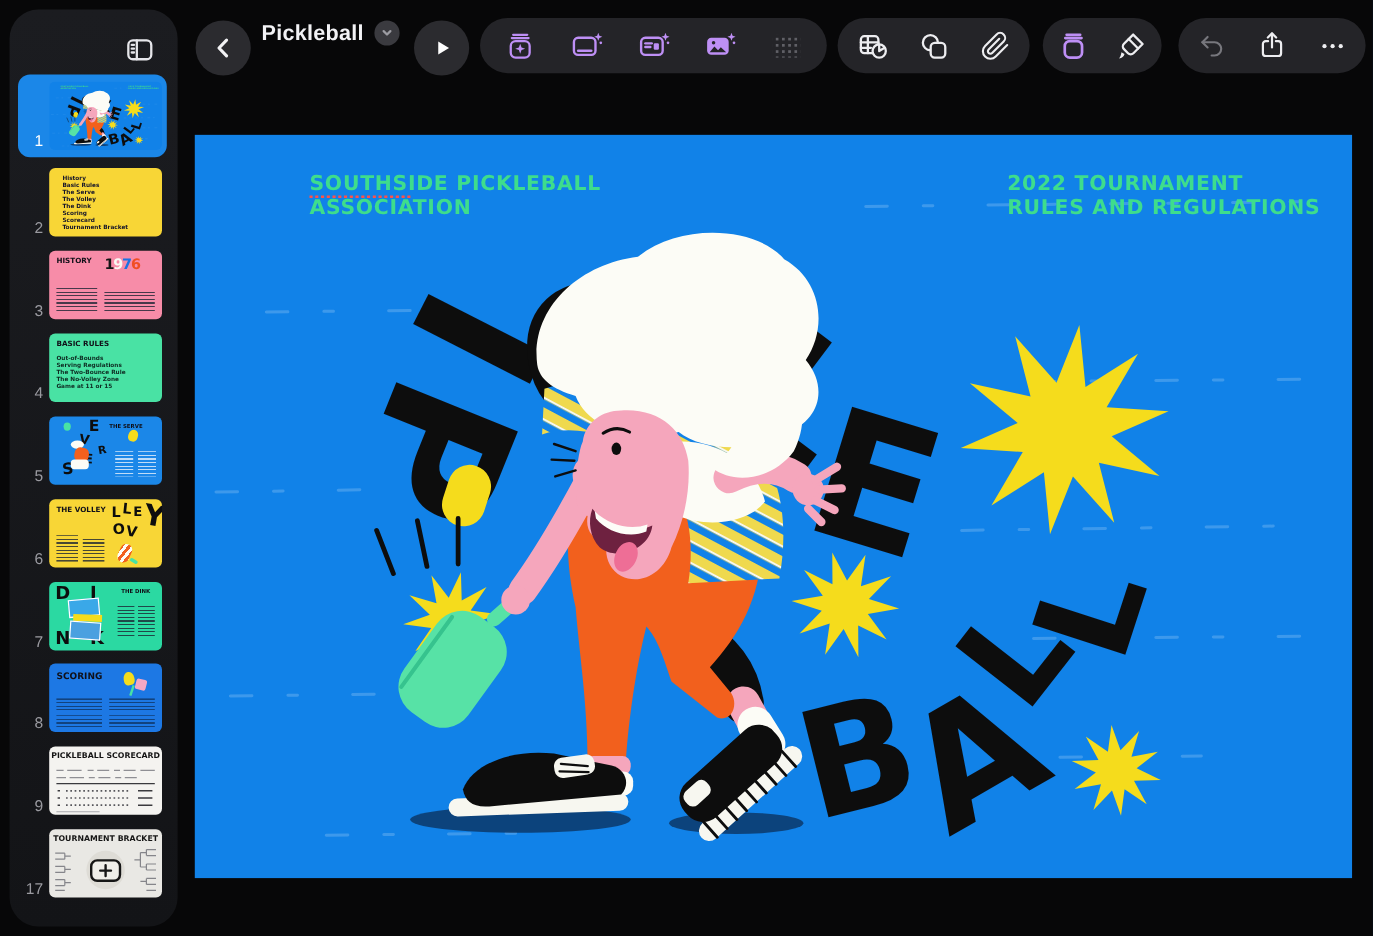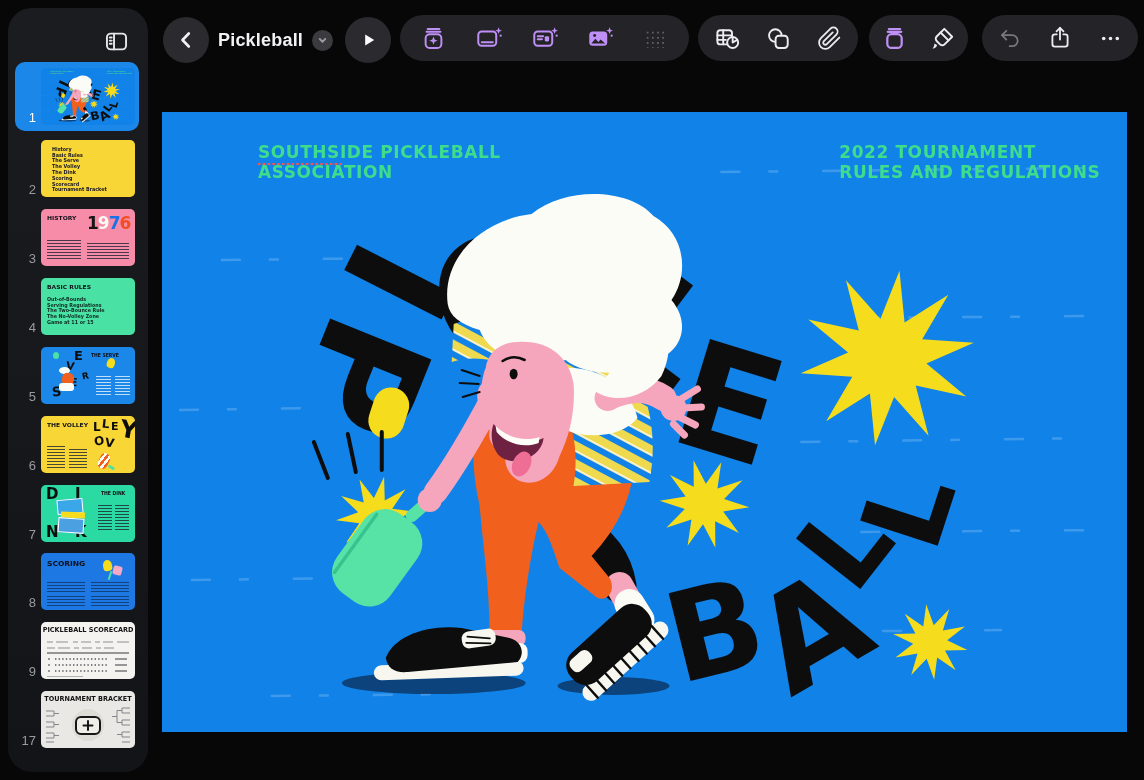--- a/index.html
+++ b/index.html
@@ -3,21 +3,21 @@
 <meta charset="utf-8">
 <style>
   * { margin:0; padding:0; box-sizing:border-box; }
   html,body { width:1144px; height:780px; background:var(--page,#070708); overflow:hidden;
               font-family:"Liberation Sans",sans-serif; }
 
   
   .circle-btn { position:absolute; top:17px; width:46px; height:46px; border-radius:50%;
                 background:var(--circle); display:flex; align-items:center; justify-content:center; }
   .doc-title-wrap { position:absolute; left:218px; top:17px; height:46px; display:flex;
-                    align-items:center; gap:9px; }
+                    align-items:flex-start; gap:9px; }
   .doc-title { color:var(--title); font-size:18px; font-weight:700; letter-spacing:.2px; }
   .title-badge { width:21px; height:21px; border-radius:50%; background:var(--badge);
                  display:flex; align-items:center; justify-content:center; }
   .pill { position:absolute; top:15px; height:46px; border-radius:23px; background:var(--pill);
           display:flex; align-items:center; justify-content:space-evenly; }
   .icon-btn { width:44px; height:44px; display:flex; align-items:center; justify-content:center; }
   .ic { stroke:var(--icon); stroke-width:1.7; fill:none; stroke-linecap:round; stroke-linejoin:round; }
   .ic-purple { stroke:var(--purple); }
   .ic-dim { stroke:var(--dim); }
   .fill-purple { fill:var(--purple); stroke:none; }
@@ -213,21 +213,21 @@
         <div>Scorecard</div>
           <div>Tournament Bracket</div>
       </div>
     </div>
   </div>
 
   <div class="row" style="top:201px">
     <span class="num">3</span>
     <div class="thumb t-pink">
       <div class="t-title" style="left:6px;top:5px">HISTORY</div>
-      <div class="mini" style="left:46px;top:4px;font-weight:800;font-size:17px;letter-spacing:-1px">
+      <div class="mini" style="left:46px;top:4px;font-weight:800;font-size:12px;letter-spacing:-1px">
         <span style="color: rgb(20, 20, 20);">1</span><span style="color: rgb(250, 250, 244);">9</span><span style="color: rgb(27, 114, 228);">7</span><span style="color: rgb(240, 78, 35);">6</span>
       </div>
       <div class="fl fl-dark" style="left:6px;top:31px;width:34px;height:20px"></div>
       <div class="fl fl-dark" style="left:46px;top:34px;width:42px;height:17px"></div>
     </div>
   </div>
 
   <div class="row" style="top:270px">
     <span class="num">4</span>
     <div class="thumb t-green">

